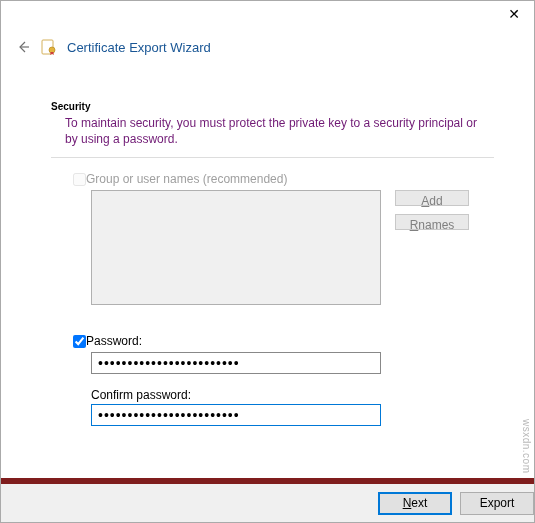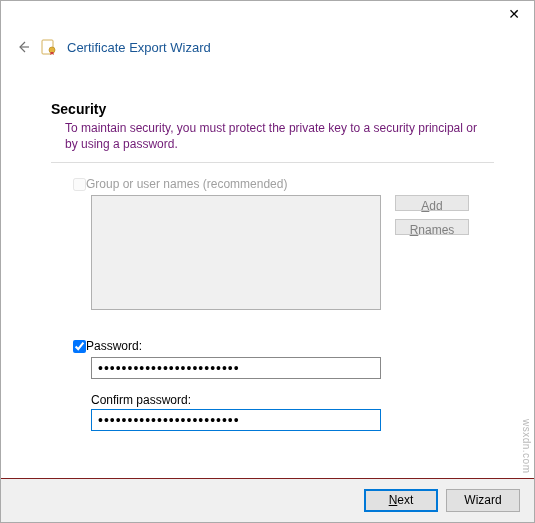--- a/index.html
+++ b/index.html
@@ -57,21 +57,21 @@
     }
     .wizard-title {
       color: #195695;
       font-size: 13px;
     }
     .content {
       padding: 0 40px 0 50px;
     }
     .section-title {
       font-weight: bold;
-      font-size: 14px;
+      font-size: 10px;
       margin-top: 28px;
     }
     .section-desc {
       font-size: 12px;
       margin: 3px 4px 10px 14px;
       line-height: 1.35;
       color: #701a75;
     }
     .divider {
       border: none;
@@ -138,26 +138,25 @@
     }
     .confirm-label {
       display: block;
       margin: 14px 0 2px 18px;
     }
     .footer {
       position: absolute;
       bottom: 0; left: 0; right: 0;
       height: 44px;
       background: #f0f0f0;
-      border-top: 1px solid #7f1d1d;
+      border-top: 6px solid #7f1d1d;
       display: flex;
       align-items: center;
       justify-content: flex-end;
       gap: 8px;
-      padding-right: 14px;
     }
     .btn-footer {
       min-width: 74px;
       height: 23px;
       border: 1px solid #adadad;
       background: #e1e1e1;
       font-size: 12px;
       text-align: center;
       line-height: 21px;
       cursor: default;
@@ -236,16 +235,16 @@
       <div class="pw-field-wrap">
         <input type="password" class="focused" value="••••••••••••••••••••••••" style="">
       </div>
     </div>
   </div>
 
   <div class="watermark">wsxdn.com</div>
 
   <div class="footer">
     <div class="btn-footer btn-primary"><span class="ul">N</span><span>ext</span></div>
-    <div class="btn-footer">Wizard</div>
+    <div class="btn-footer">Export</div>
   </div>
 
 </div>
 
 </body></html>

